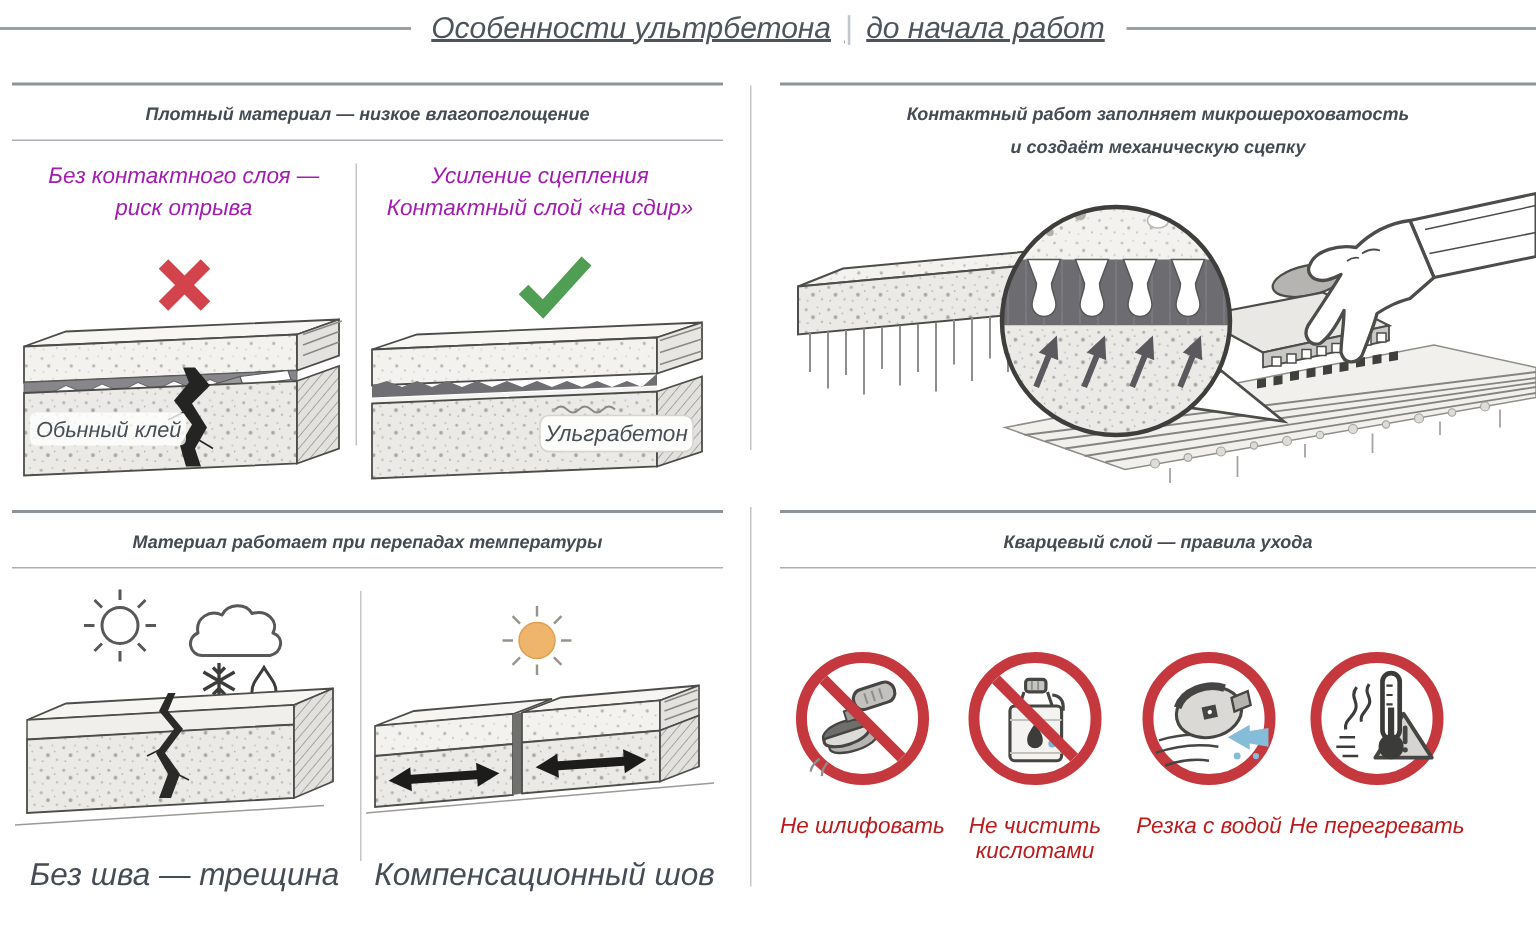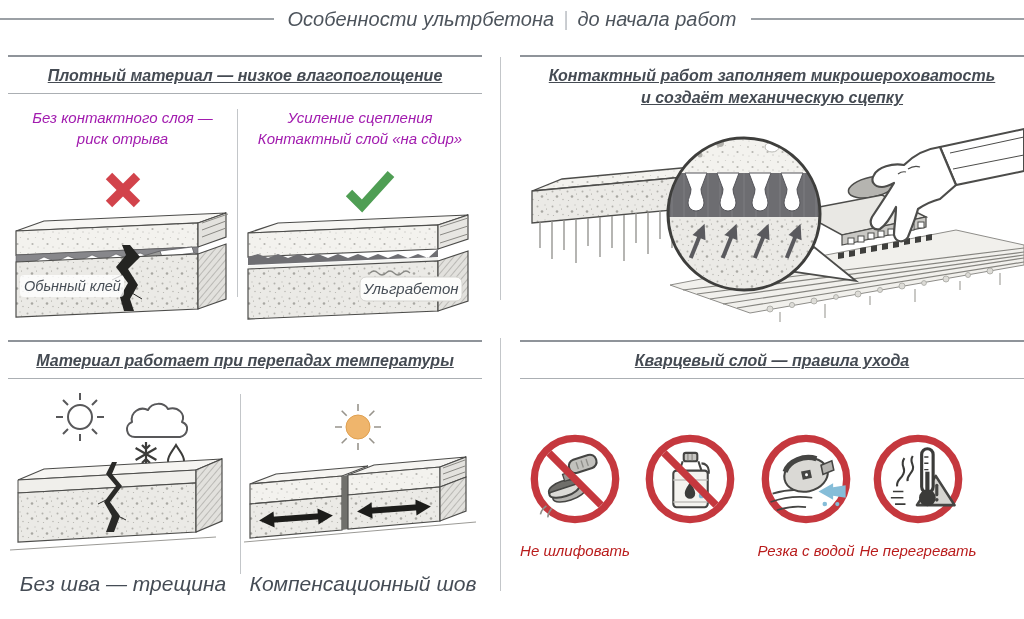--- a/index.html
+++ b/index.html
@@ -1,29 +1,29 @@
 <!DOCTYPE html>
 <html><head>
 <meta charset="utf-8">
 <style>
   html,body{margin:0;padding:0;background:#fff;}
   .stage{position:relative;width:1024px;height:619px;background:#ffffff;overflow:hidden;
          font-family:"Liberation Sans",sans-serif;font-style:italic;color:#454c55;}
   
   .title-row{position:absolute;left:0;top:4px;width:1024px;height:30px;display:flex;align-items:center;gap:14px;}
   .title-line{flex:1;height:2px;background:#9ba0a5;}
-  .title-text{font-size:20px;color:#4d545c;white-space:nowrap;display:flex;align-items:center;gap:9px;}
+  .title-text{font-size:20px;color:#4d545c;white-space:nowrap;display:flex;align-items:center;gap:9px;text-decoration:underline;}
   .title-sep{color:#c2c6ca;font-size:21px;font-weight:normal;}
   
   .q{position:absolute;border-top:2px solid #8f949a;}
   .q-tl{left:8px;top:55px;width:474px;height:280px;}
   .q-tr{left:520px;top:55px;width:504px;height:280px;}
   .q-bl{left:8px;top:340px;width:474px;height:279px;}
   .q-br{left:520px;top:340px;width:504px;height:279px;}
-  .qh{text-align:center;font-weight:bold;font-size:16px;color:#454b53;padding-top:8px;line-height:22px;text-decoration:underline;}
+  .qh{text-align:center;font-weight:bold;font-size:12px;color:#454b53;padding-top:8px;line-height:22px;}
   .rule{position:absolute;height:1px;background:#abafb3;left:0;right:0;}
   .vr{position:absolute;width:1px;background:#c3c6c9;}
   .vdiv-top{left:500px;top:57px;height:243px;}
   .vdiv-bottom{left:500px;top:338px;height:253px;}
   .cap{position:absolute;text-align:center;font-size:15px;line-height:21px;color:#a21caf;}
   .lbl{position:absolute;text-align:center;font-size:21px;color:#454c55;}
   .iclbl{position:absolute;text-align:center;font-size:15px;color:#b91c1c;}
   .abs{position:absolute;}
   text{font-family:"Liberation Sans",sans-serif;font-style:italic;fill:#474e56;}
 </style>
@@ -312,20 +312,21 @@
       <path d="M39,29 L36,38 M54,29 L57,38" stroke="#454543" stroke-width="2"></path>
       <path d="M57,31 a7,7 0 0 1 7,7 v3" stroke="#454543" stroke-width="2" fill="none"></path>
       <path d="M33,38 h27 a3,3 0 0 1 3,3 v29 a3,3 0 0 1 -3,3 H33 a3,3 0 0 1 -3,-3 V41 a3,3 0 0 1 3,-3 z" fill="#f4f3ef" stroke="#454543" stroke-width="2"></path>
       <path d="M30,47 h33 M30,68 h33" stroke="#c2c1bd" stroke-width="1.3"></path>
       <g transform="translate(46,57)">
           <path d="M0,-8 C3,-3 5,-1 5,3 A5,5 0 1 1 -5,3 C-5,-1 -3,-3 0,-8 Z" fill="#3c3c3a"></path>
         </g>
       <circle cx="57" cy="62" r="2.5" fill="#79b7d3"></circle>
       <line x1="21" y1="21" x2="71" y2="71" stroke="#c5383e" stroke-width="7"></line>
     </svg>
+    <div class="iclbl" style="left:90px;width:160px;top:200px">Не чистить кислотами</div>
 
     <svg class="abs" style="left:238px;top:89px" width="96" height="96" viewBox="0 0 92 92">
       <circle cx="46" cy="46" r="39" fill="#ffffff" stroke="#c5383e" stroke-width="7"></circle>
       <path d="M14,60 q16,-5 32,-3 M12,68 q20,-7 40,-4 M18,76 q15,-5 28,-3" stroke="#454543" stroke-width="1.6" fill="none"></path>
       <g transform="rotate(-12 46 42)">
         <ellipse cx="46" cy="42" rx="21" ry="16" fill="#dad9d5" stroke="#454543" stroke-width="2"></ellipse>
         <path d="M27,35 A21,16 0 0 1 59,29" stroke="#454543" stroke-width="5" fill="none"></path>
         <polygon points="62,36 73,34 73,43 62,45" fill="#b5b4b0" stroke="#454543" stroke-width="1.5"></polygon>
         <rect x="42" y="38" width="9" height="8" fill="#454543"></rect>
         <circle cx="46.5" cy="42" r="1.4" fill="#ffffff"></circle>

